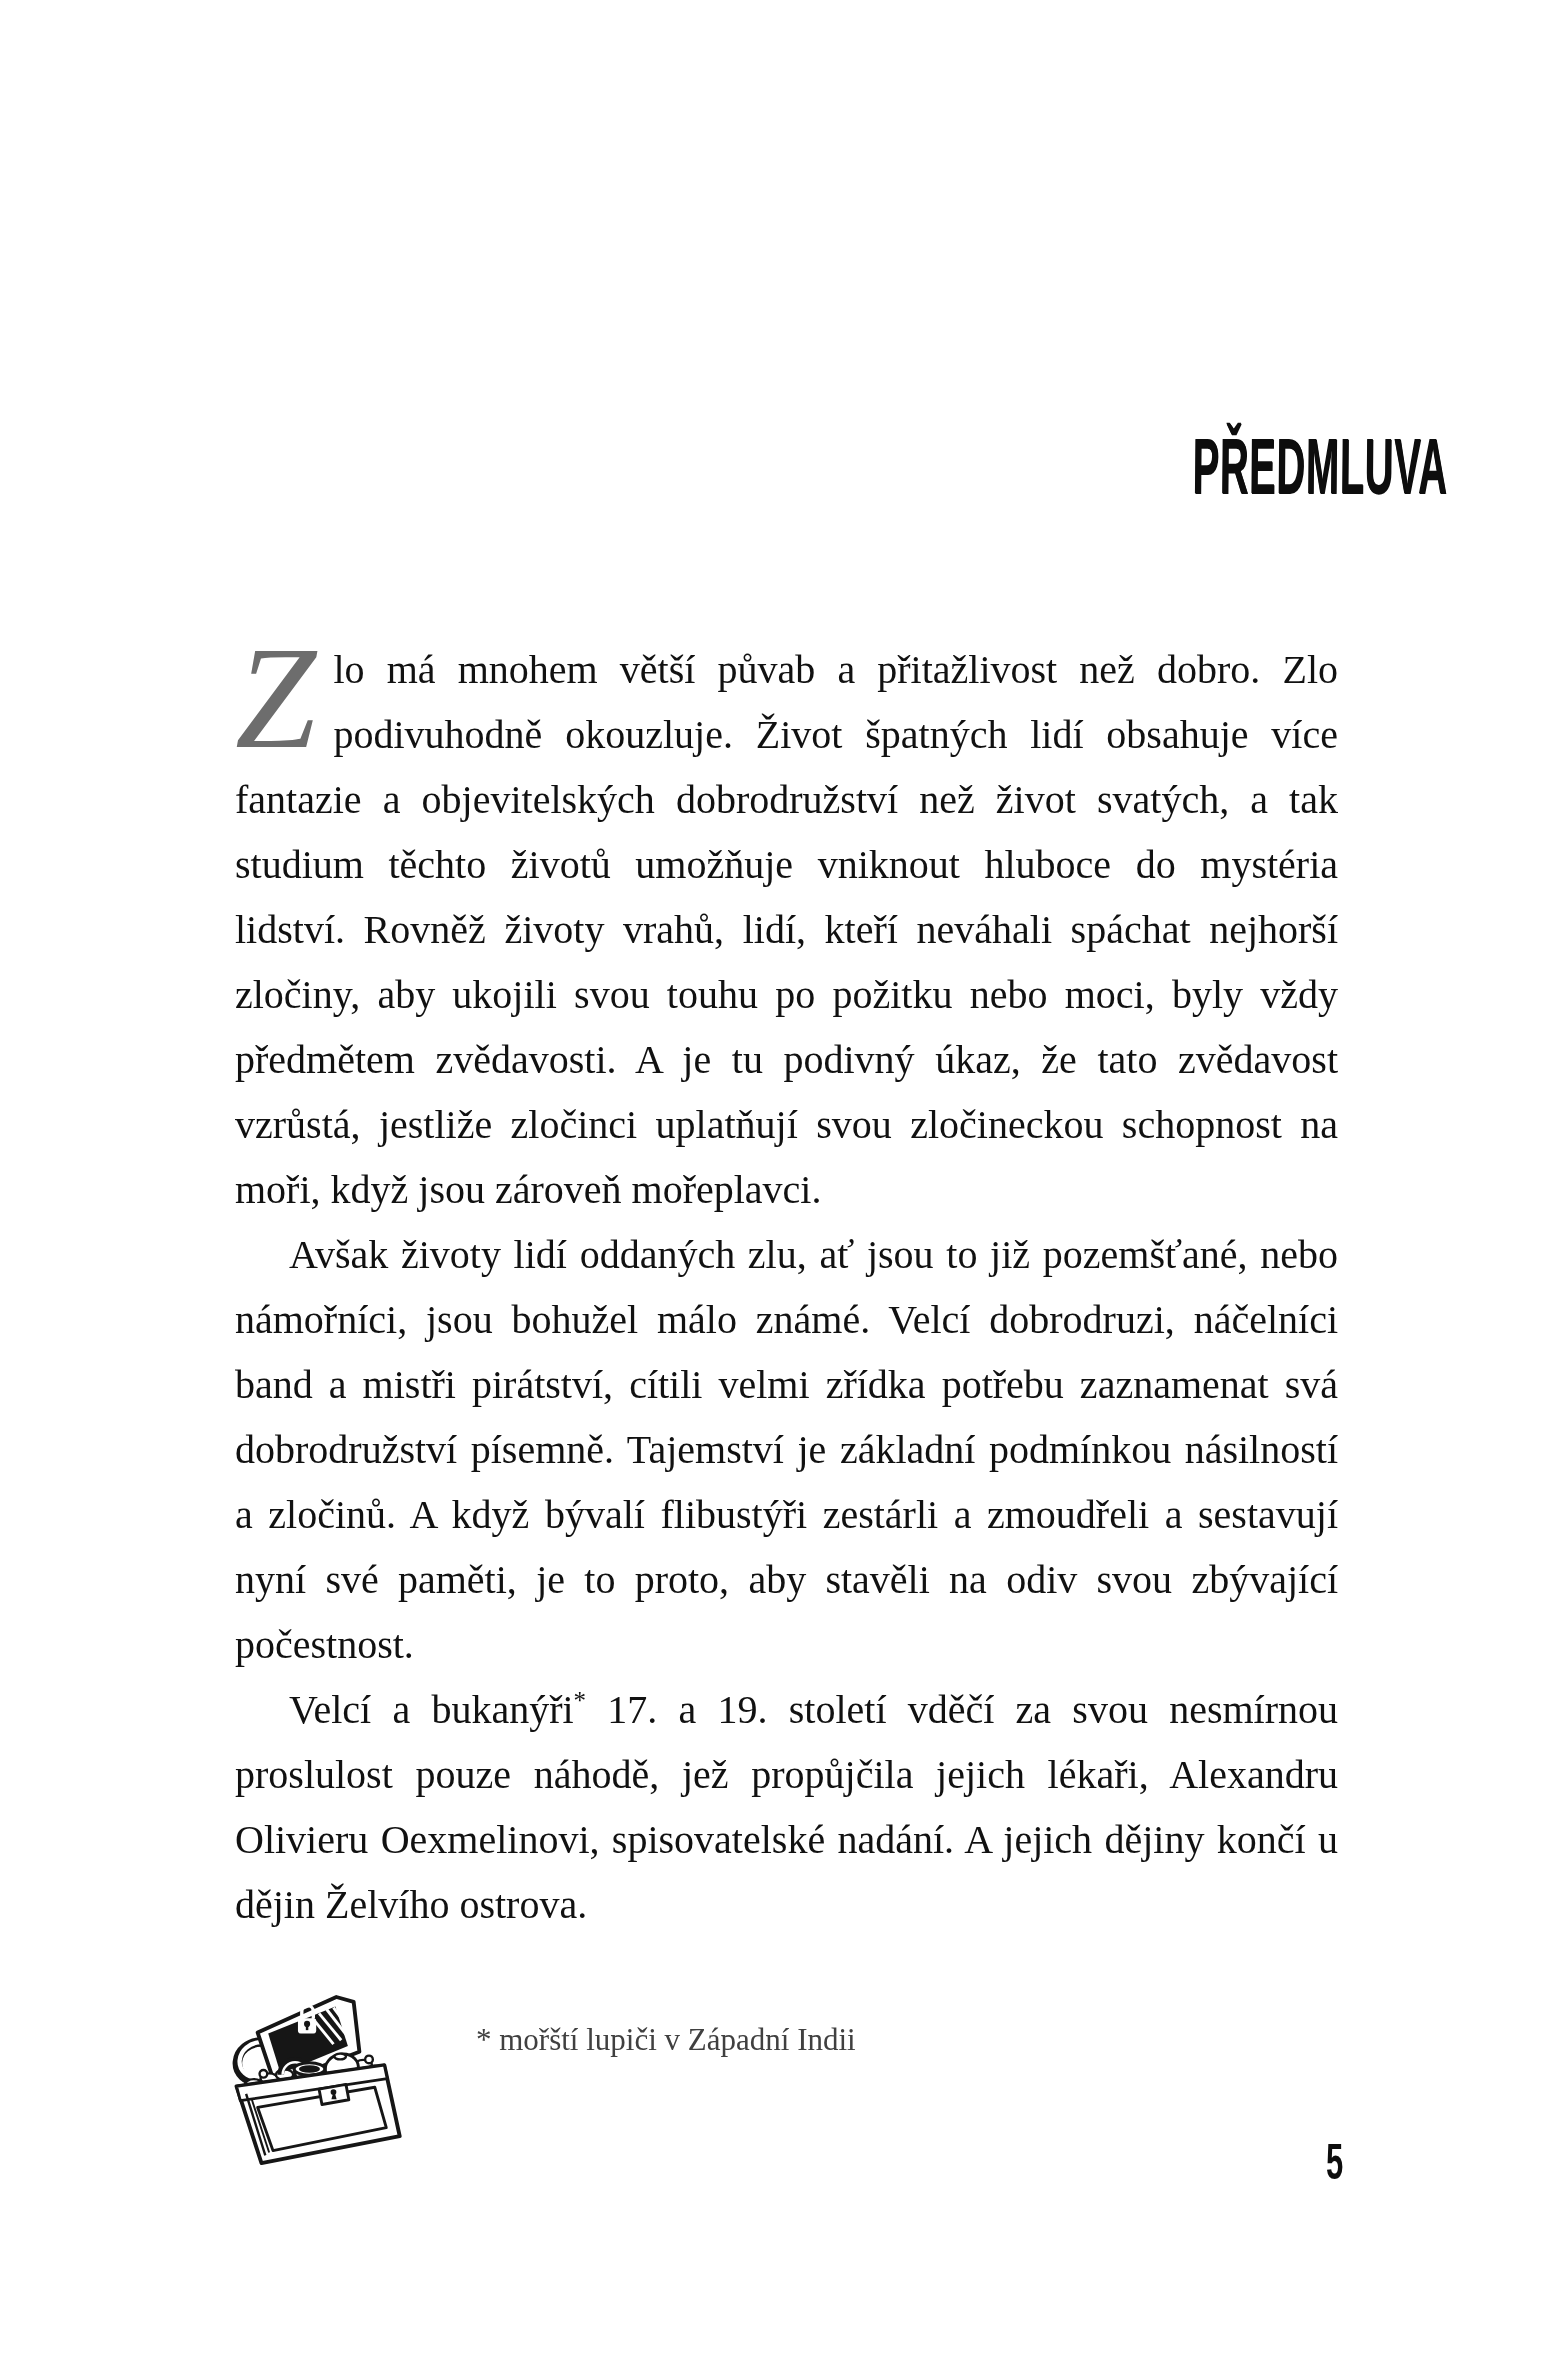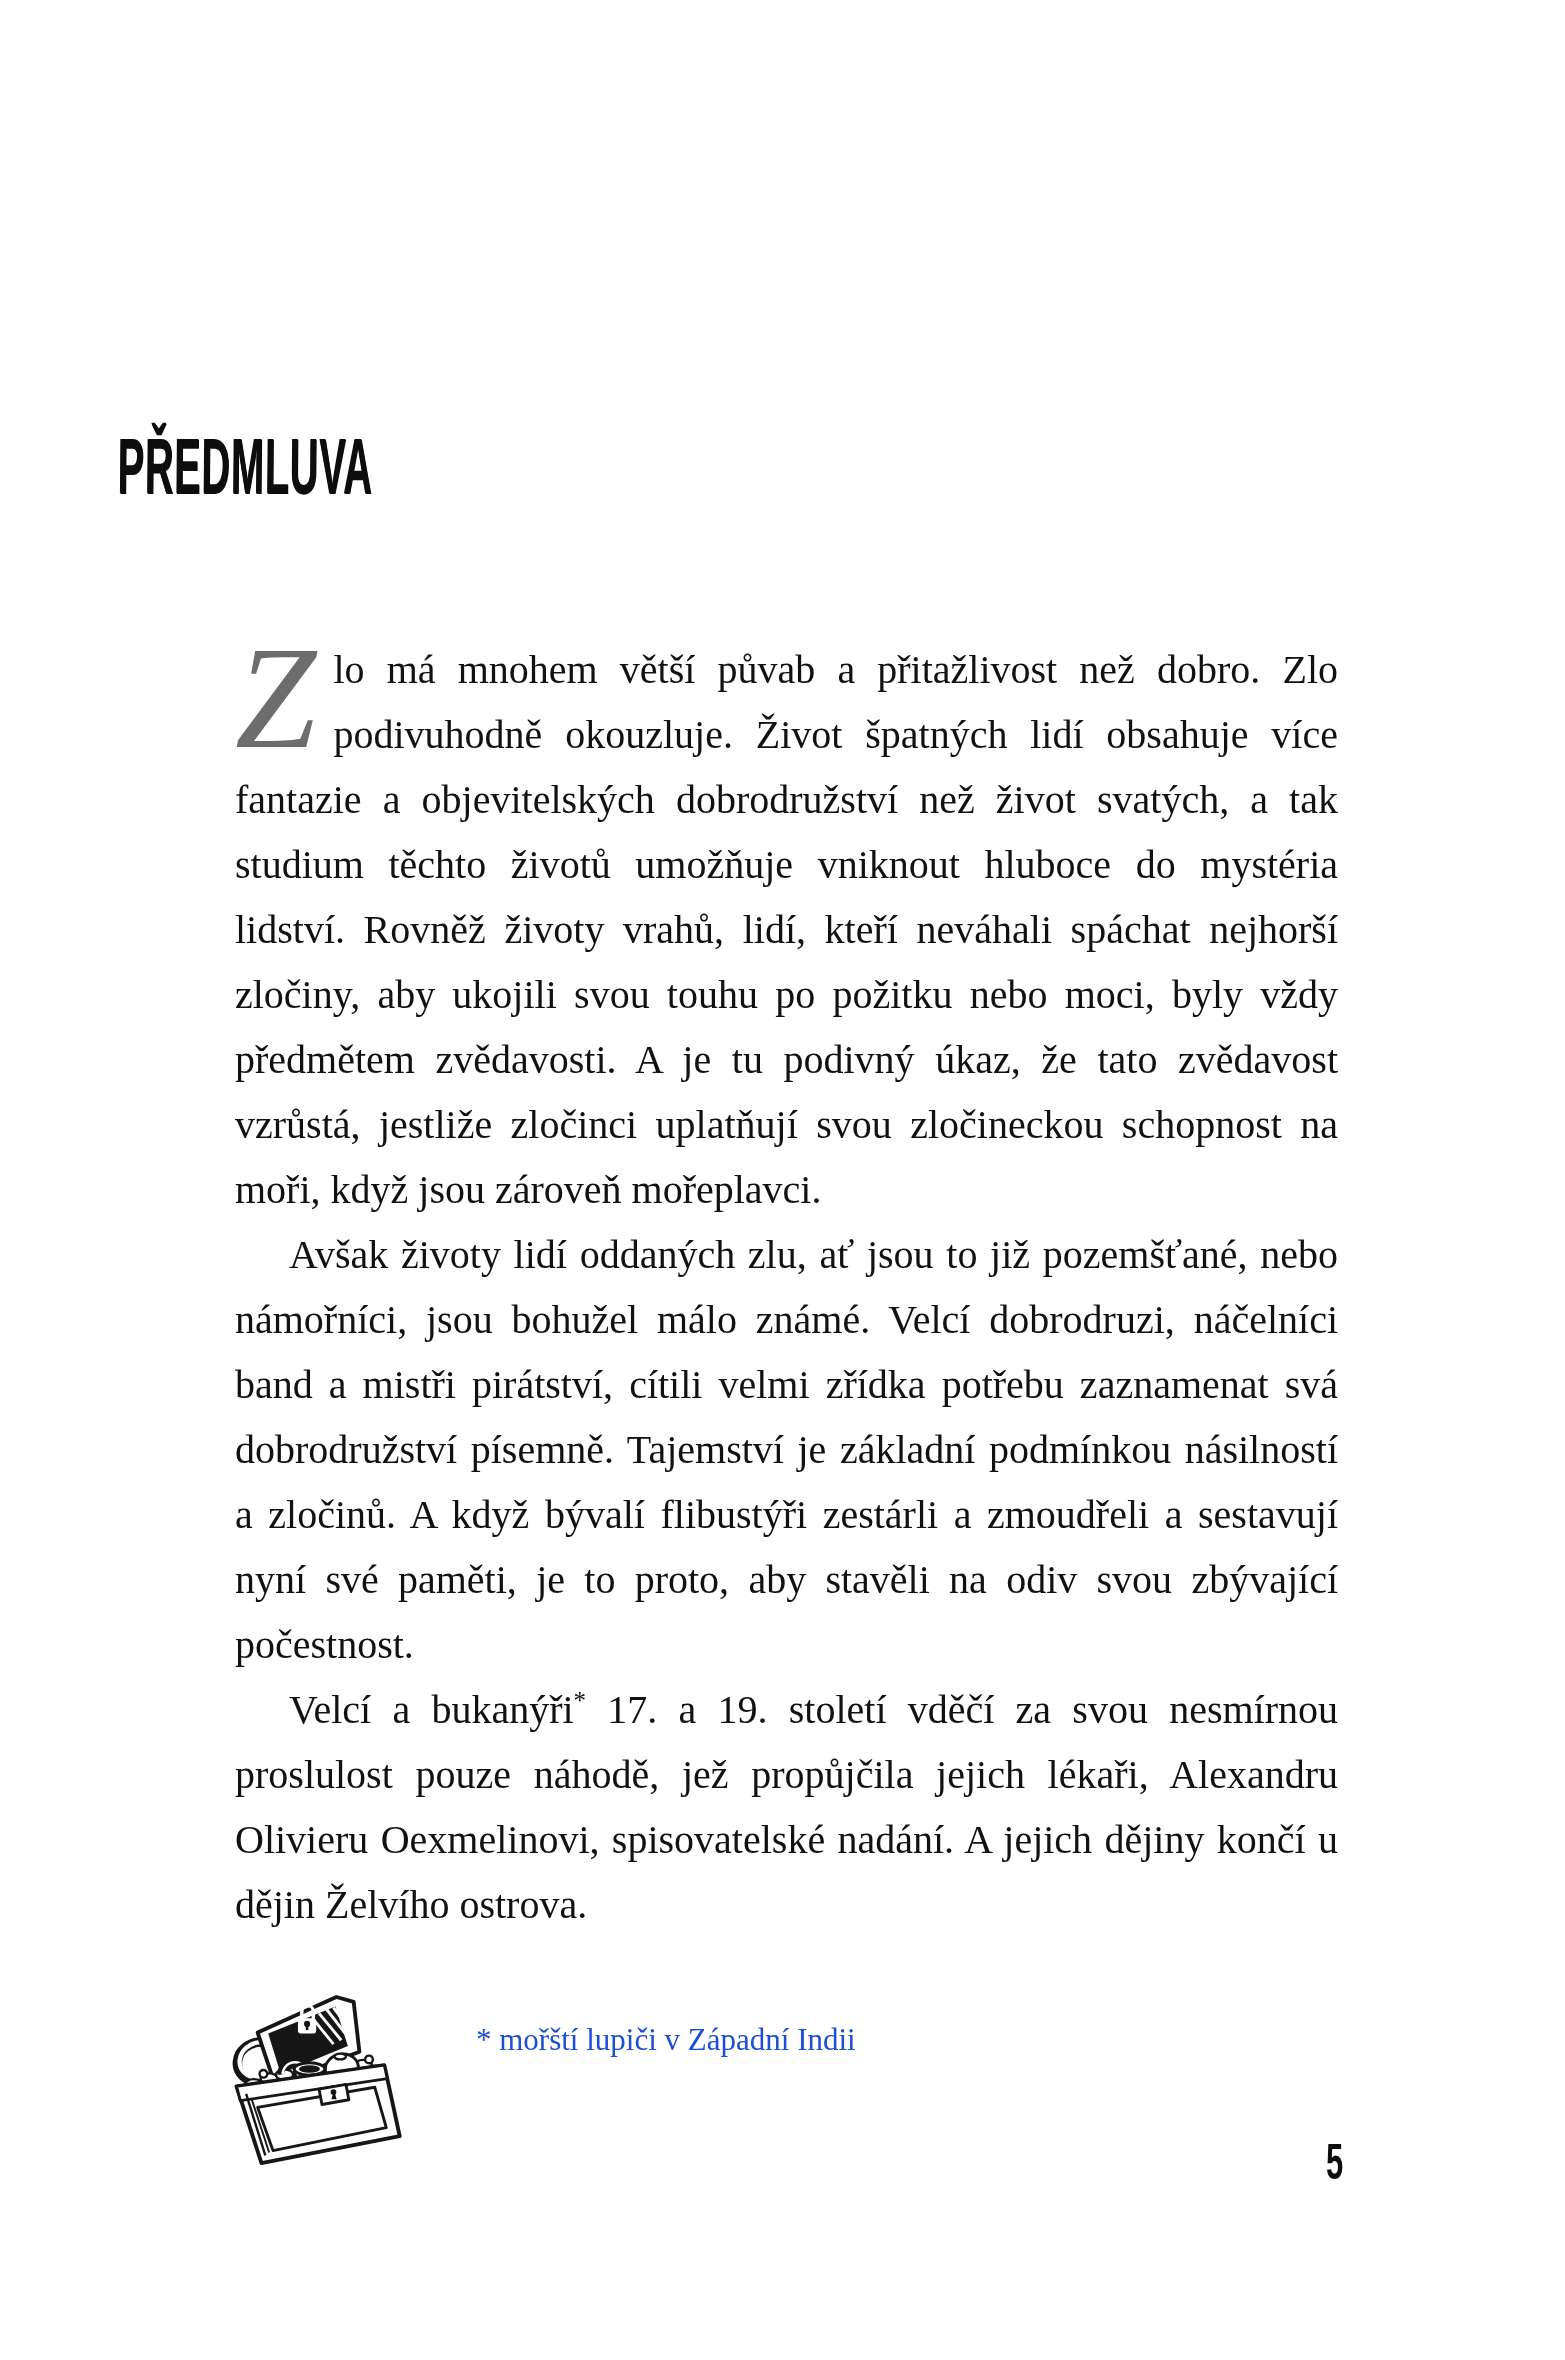--- a/index.html
+++ b/index.html
@@ -12,21 +12,21 @@
     font-family: "Liberation Serif", "DejaVu Serif", serif;
     color: #111111;
   }
 
   
   .title-wrap {
     position: absolute;
     top: 421px;
     left: 0;
     width: 100%;
-    text-align: left;
+    text-align: right;
   }
   .title {
     display: inline-block;
     margin: 0;
     font-family: "Liberation Sans", "DejaVu Sans", sans-serif;
     font-weight: 700;
     font-size: 77px;
     letter-spacing: 1px;
     color: #0d0d0d;
     transform: scale(0.52, 1.02) skewX(-1deg);
@@ -64,21 +64,21 @@
     line-height: 0;
   }
 
   
   .footnote {
     position: absolute;
     left: 476px;
     top: 2019px;
     font-size: 31px;
     line-height: 42px;
-    color: #1d4ed8;
+    color: #404040;
   }
 
   
   .page-number {
     position: absolute;
     left: 1326px;
     top: 2137px;
     font-family: "Liberation Sans", "DejaVu Sans", sans-serif;
     font-weight: 700;
     font-size: 50px;

